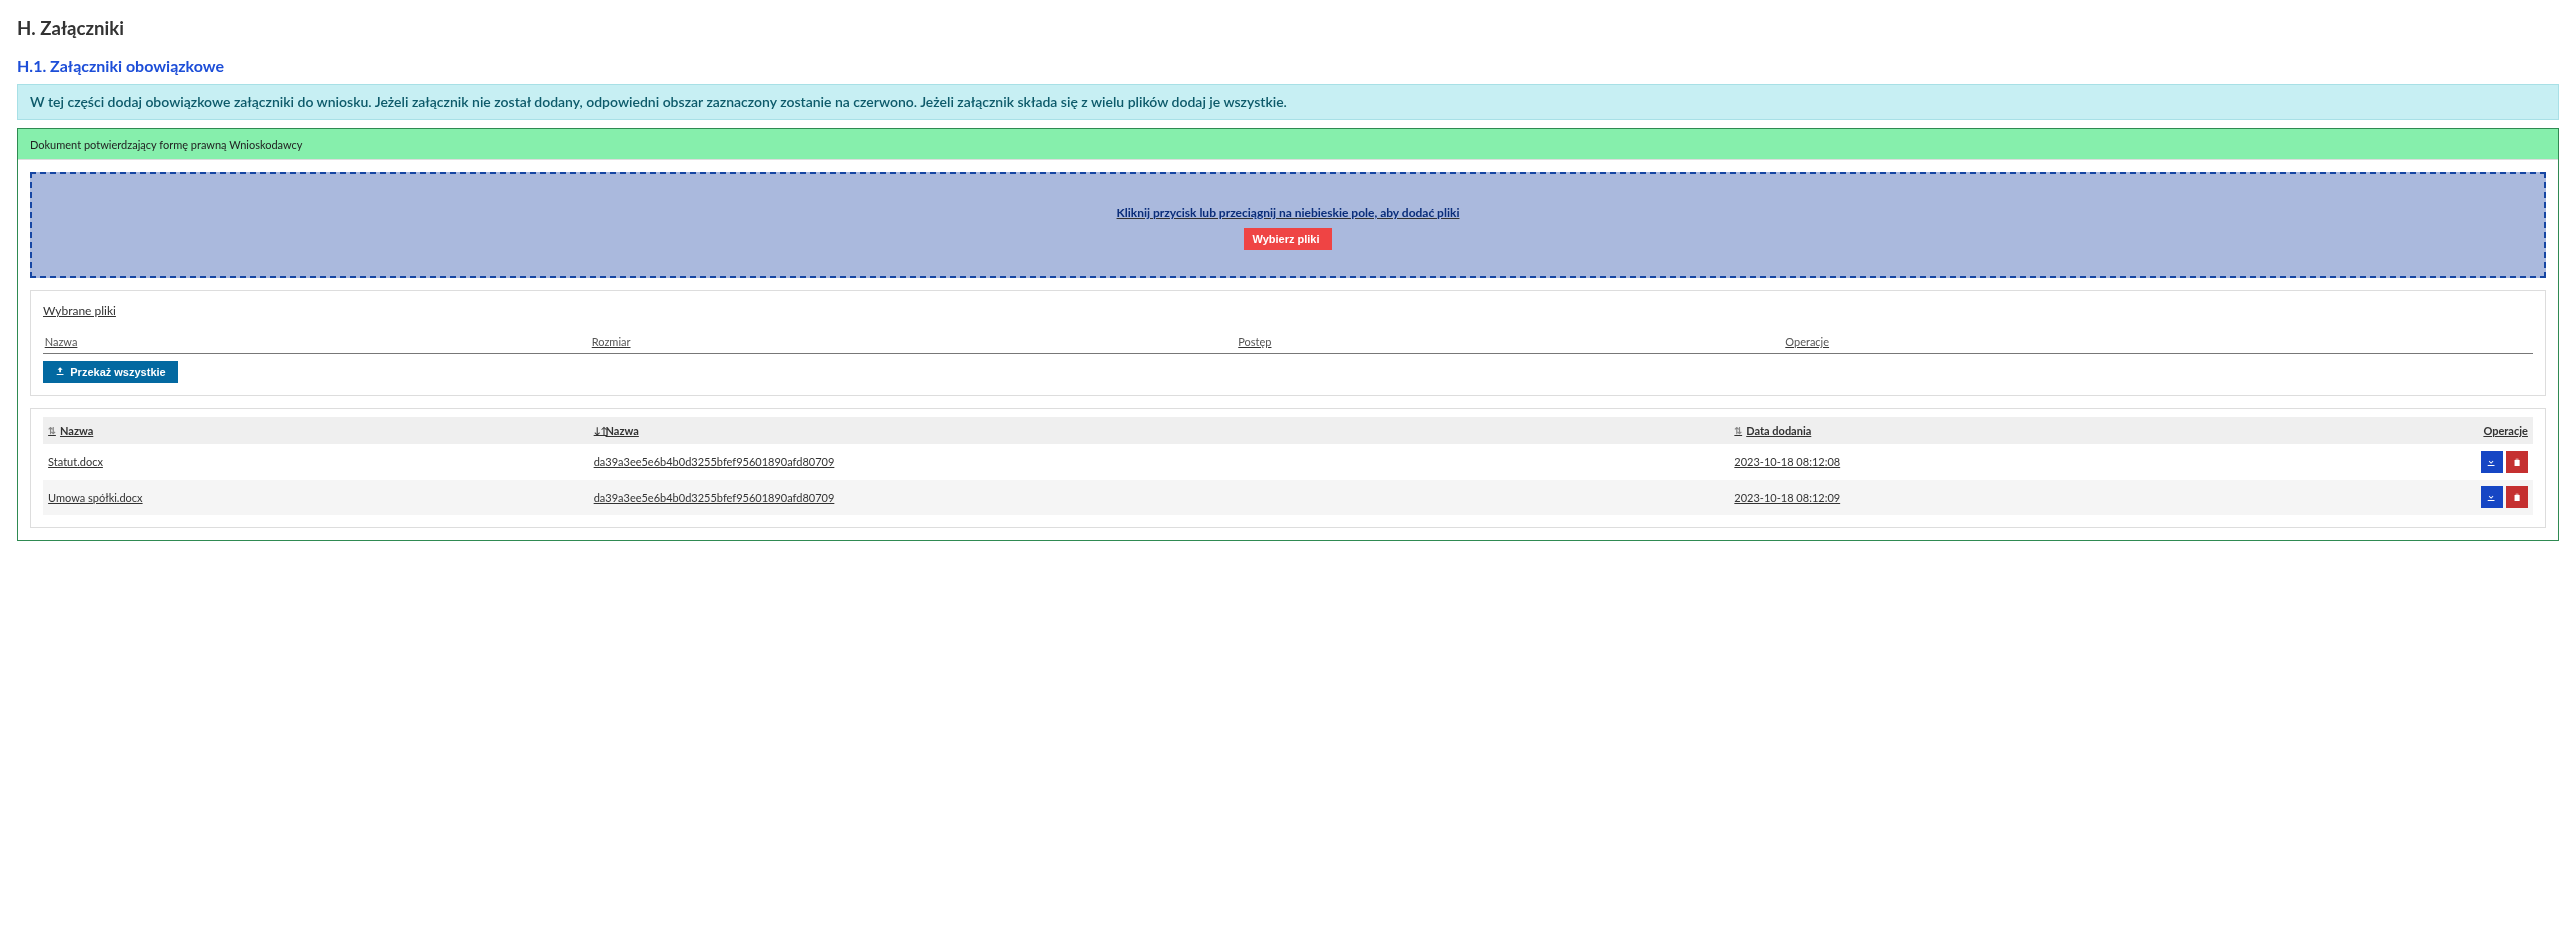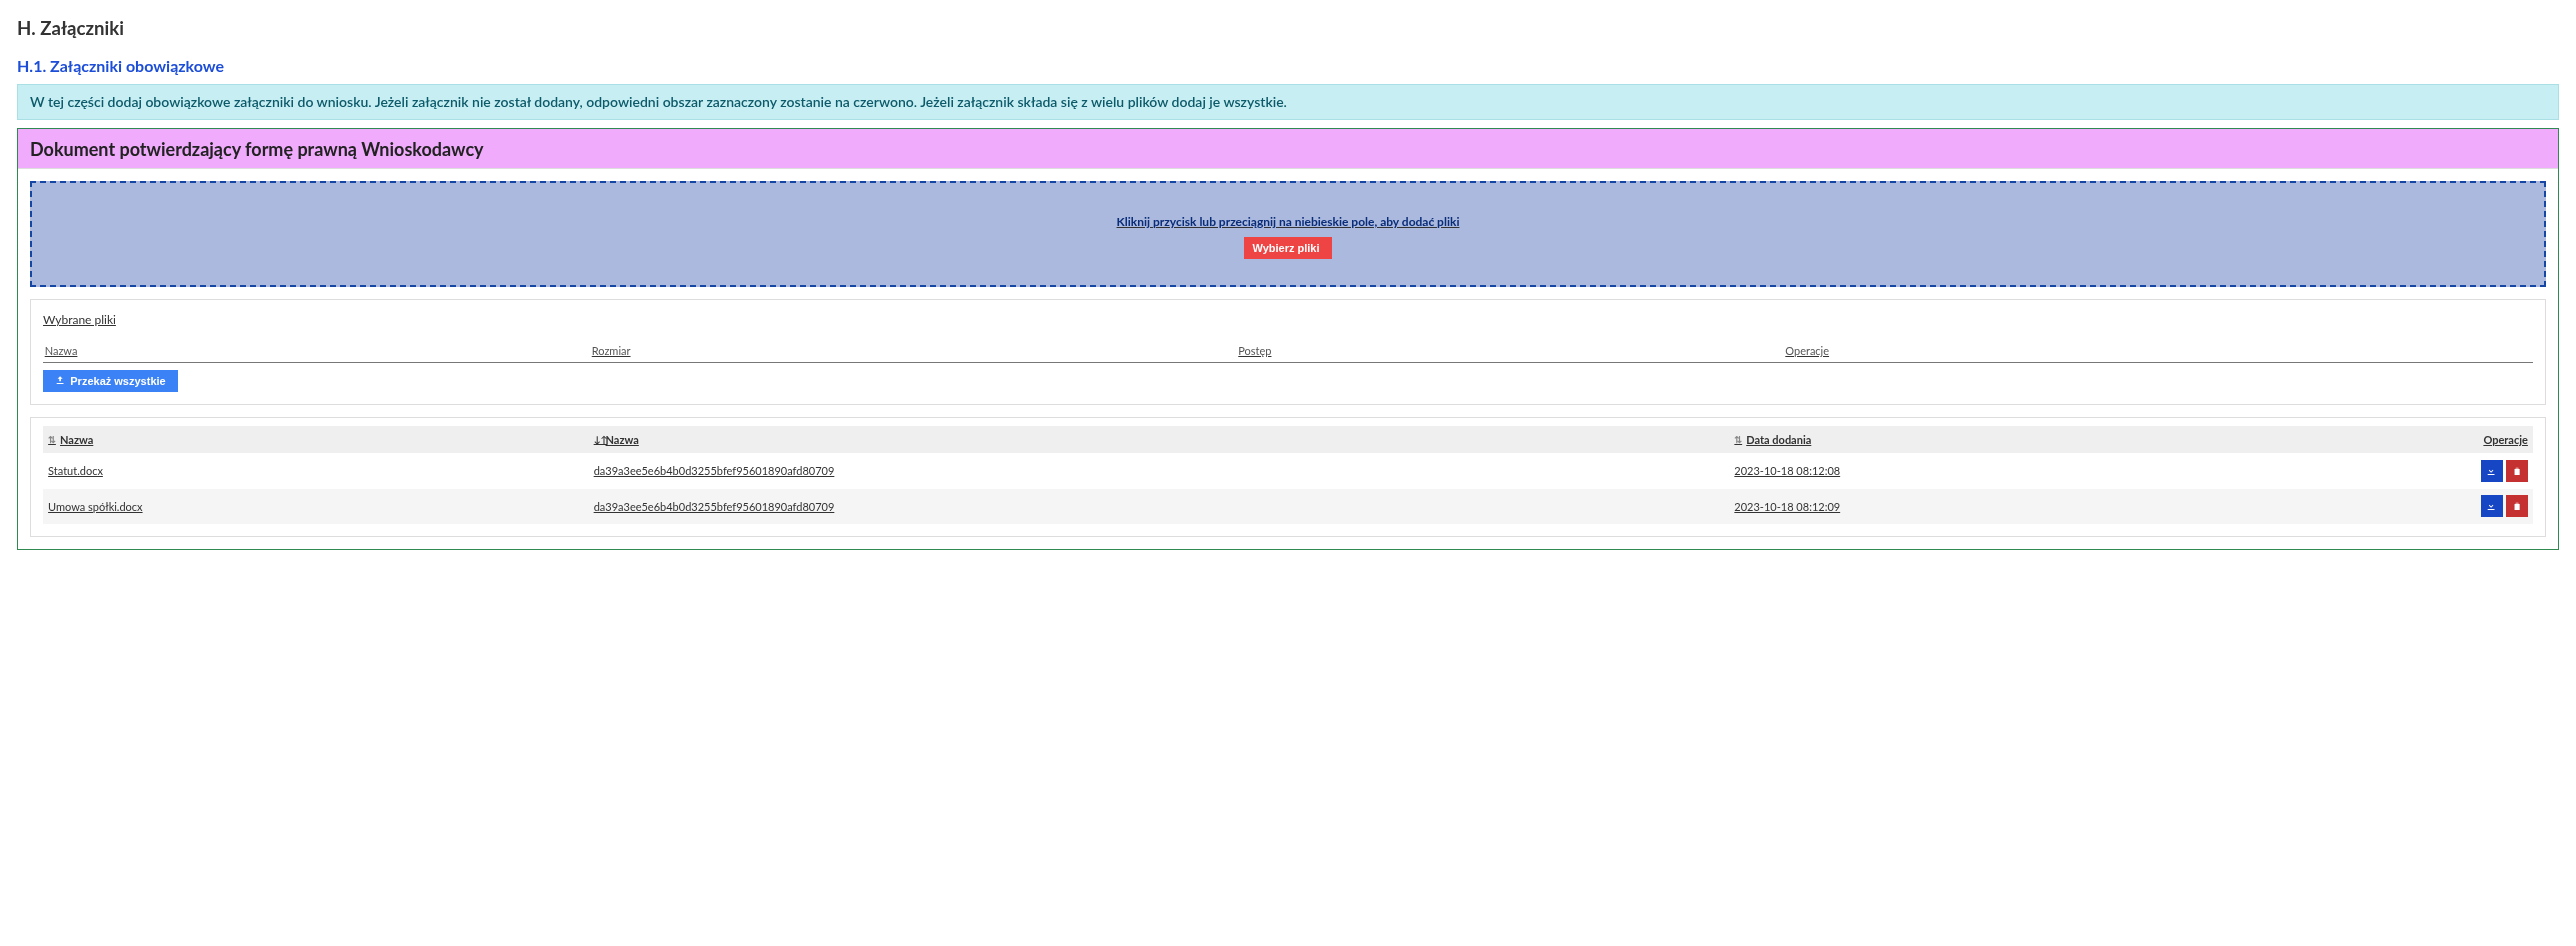--- a/index.html
+++ b/index.html
@@ -28,25 +28,25 @@
     color: #0d5a6a;
     padding: 8.5px 12px;
     font-size: 14px;
     font-weight: 600;
     margin-bottom: 8.5px;
   }
   .panel {
     border: 0.8px solid #2f8a52;
   }
   .panel-header {
-    background: #f0abfc;
+    background: #86efac;
     padding: 8.5px 12px;
     border-bottom: 0.8px solid #ddd;
-    font-weight: 700;
-    font-size: 18px;
+    font-weight: 400;
+    font-size: 11px;
     color: #222;
   }
   .panel-body {
     padding: 12px;
     text-decoration: underline;
   }
   .dropzone {
     border: 2.5px dashed #1646a3;
     background: #aab9dd;
     padding: 30.5px 12px 25.4px 12px;
@@ -64,21 +64,21 @@
     align-items: center;
     gap: 5.1px;
     padding: 5.1px 12px;
     font-size: 11px;
     font-weight: 600;
     border: none;
     cursor: pointer;
     color: #fff;
   }
   .btn-primary { background: #ef4444; padding-left: 8px; }
-  .btn-success { background: #3b82f6; }
+  .btn-success { background: #0369a1; }
   .btn-sm-icon {
     width: 22px; height: 22px;
     display: inline-flex; align-items: center; justify-content: center;
     cursor: pointer; color: #fff;
   }
   .btn-blue { background: #1646c4; }
   .btn-red  { background: #c53030; }
 
   .card {
     border: 0.8px solid #ddd;

